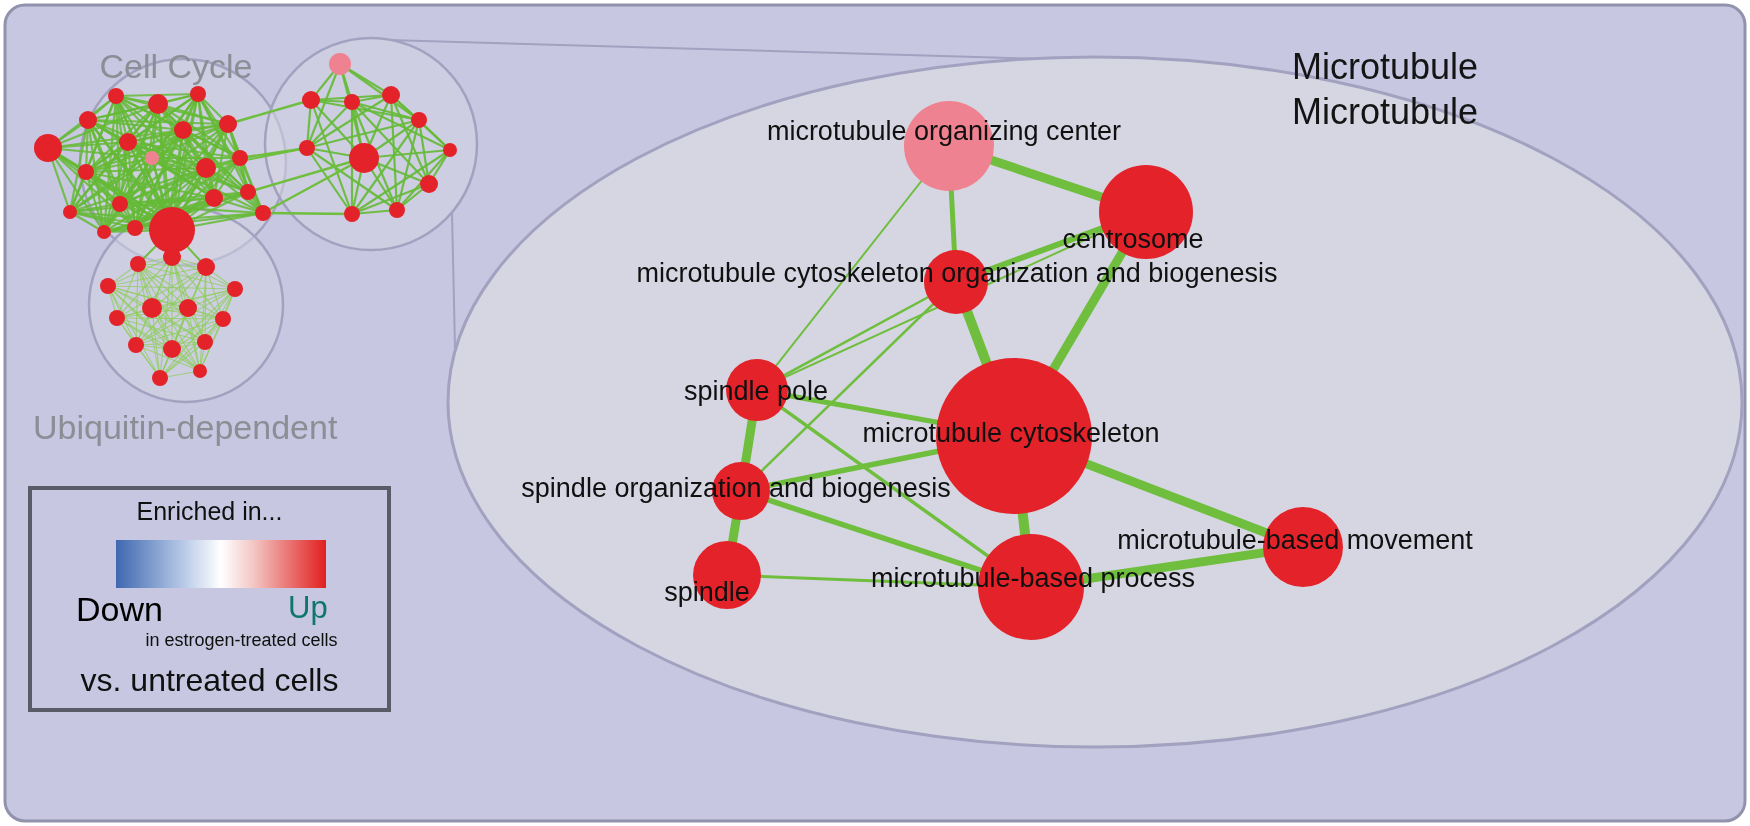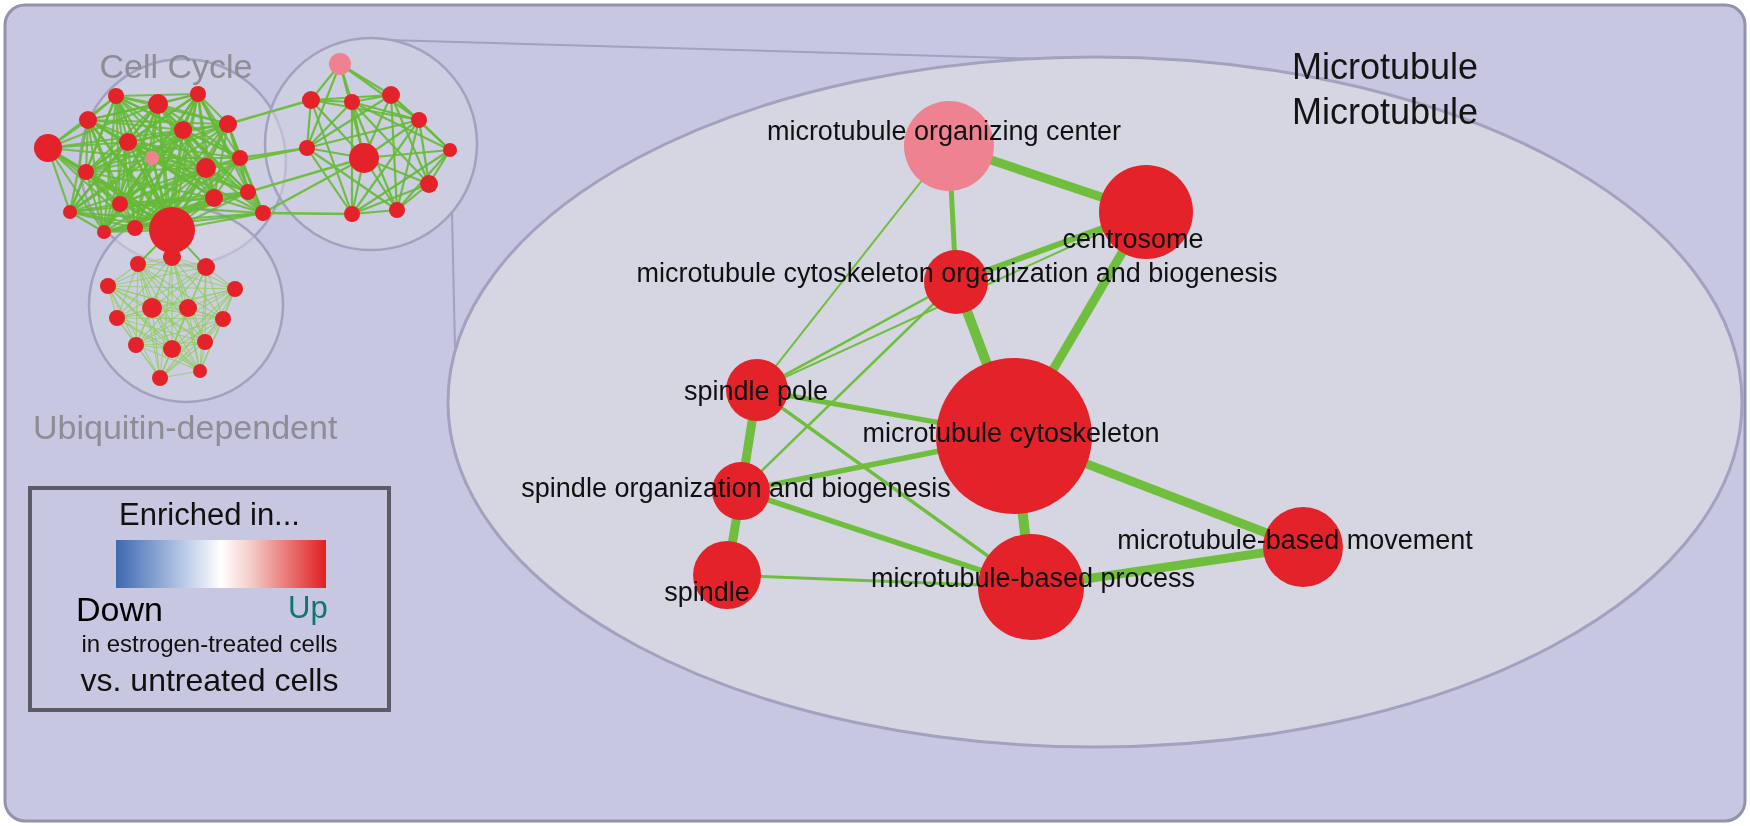--- a/index.html
+++ b/index.html
@@ -6,25 +6,25 @@
   body{font-family:"Liberation Sans", sans-serif;}
   .stage{position:relative;width:1750px;height:826px;overflow:hidden;background:#ffffff;}
   svg.fig{position:absolute;left:0;top:0;}
   .overlay{position:absolute;}
   .gray-title{font-size:34px;font-weight:bold;color:#8d8d96;}
   .title-cell-cycle{left:56px;top:47px;width:240px;text-align:center;font-weight:normal;}
   .title-ubiquitin{left:33px;top:393px;line-height:43px;font-weight:normal;}
   .black-title{left:1228px;top:44px;width:314px;text-align:center;font-size:36px;color:#141414;line-height:45px;}
   .node-label{font-family:"Liberation Sans", sans-serif;font-size:27px;fill:#101010;}
   .legend{position:absolute;left:28px;top:486px;width:363px;height:226px;border:4px solid #5a5a68;box-sizing:border-box;}
-  .legend-title{position:absolute;top:7px;width:100%;text-align:center;font-size:31px;color:#101010;}
+  .legend-title{position:absolute;top:7px;width:100%;text-align:center;font-size:25px;color:#101010;}
   .legend-bar{position:absolute;left:84px;top:50px;width:210px;height:48px;}
   .legend-down{position:absolute;left:44px;top:100px;font-size:34px;color:#000000;}
   .legend-up{position:absolute;left:256px;top:100px;font-size:31px;color:#0f766e;}
-  .legend-cap1{position:absolute;top:140px;width:100%;text-align:center;font-size:24px;color:#101010;}
+  .legend-cap1{position:absolute;top:140px;width:100%;text-align:center;font-size:18px;color:#101010;padding-left:32px;}
   .legend-cap2{position:absolute;top:172px;width:100%;text-align:center;font-size:32px;color:#101010;}
 </style>
 </head>
 <body>
 
 <div class="stage">
 
   <svg class="fig" width="1750" height="826" viewBox="0 0 1750 826">
       <rect x="5" y="5" width="1740" height="816" rx="20" fill="#c7c7e1" stroke="#9193ad" stroke-width="3"></rect>
       <line x1="388" y1="40" x2="1045" y2="59" stroke="#a2a2c0" stroke-width="2"></line>

